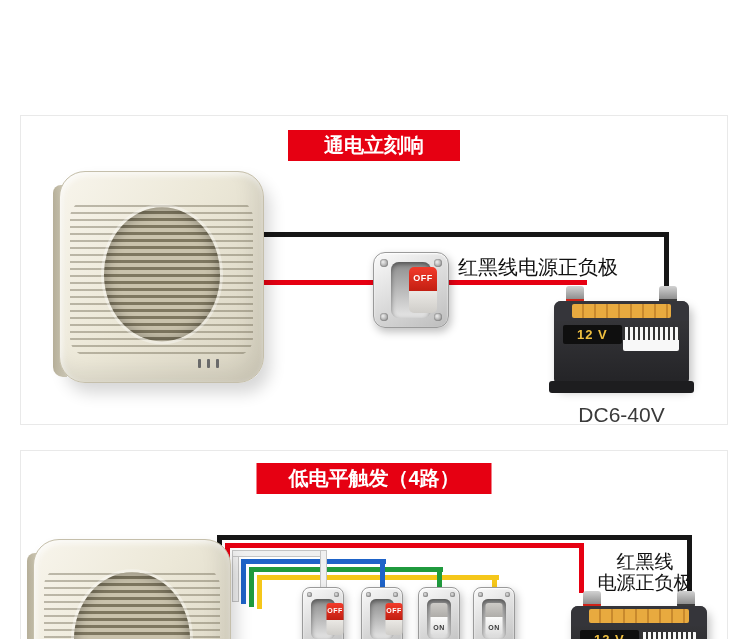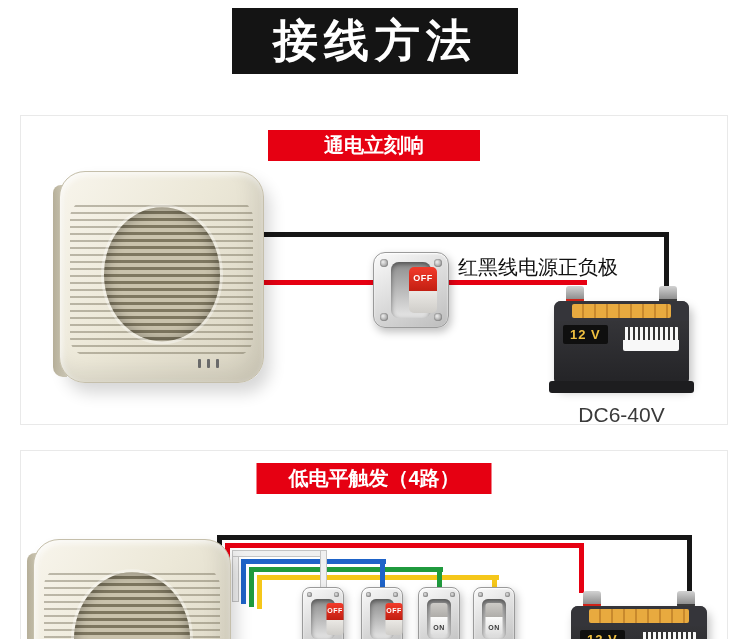--- a/index.html
+++ b/index.html
@@ -14,21 +14,21 @@
 
   
   .panel { position:absolute; left:20px; width:708px; background:#fff;
     border:1px solid #e9e9e9; overflow:hidden; }
   .panel1 { top:115px; height:310px; }
   .panel2 { top:450px; height:189px; border-bottom:none; }
 
   .red-banner { position:absolute; left:50%; transform:translateX(-50%); top:14px;
     height:31px; background:#e60012; color:#fff; font-size:20px; font-weight:bold;
     display:flex; align-items:center; justify-content:center; z-index:6; }
-  .red-banner.b1 { width:212px;text-align:center; }
+  .red-banner.b1 { width:172px;text-align:center; }
   .red-banner.b2 { width:235px; top:12px; }
 
   
   .speaker { position:absolute; z-index:3; }
   .speaker-side { position:absolute; left:-6px; top:14px; width:14px; height:calc(100% - 20px);
     background:linear-gradient(to right,#b7b09a,#d8d3c1); border-radius:8px 0 0 10px; }
   .speaker-body { position:absolute; inset:0;
     background:linear-gradient(125deg,#f8f5ec 0%,#ece8d8 45%,#d8d3c1 100%);
     border:1px solid #c5bfab; border-radius:26px;
     box-shadow:6px 10px 16px rgba(0,0,0,0.16), inset -10px -12px 20px rgba(0,0,0,0.08), inset 2px 3px 6px rgba(255,255,255,0.8); }
@@ -84,44 +84,41 @@
     border-radius:7px; box-shadow:3px 6px 10px rgba(0,0,0,0.25); }
   .terminal { position:absolute; top:-15px; width:18px; height:17px; border-radius:3px;
     background:linear-gradient(to bottom,#d2d2d2,#8f8f8f); }
   .terminal.t-left { left:12px; border-bottom:4px solid #cf2218; }
   .terminal.t-right { right:12px; border-bottom:4px solid #3a3a3a; }
   .battery-strip { position:absolute; left:0; right:0; top:0; height:20px;
     background:#35353a; border-radius:7px 7px 0 0; }
   .battery-strip .cells { position:absolute; left:18px; right:18px; top:3px; bottom:3px;
     border-radius:2px; background:repeating-linear-gradient(90deg,#e8aa3f 0 10px,#c8892d 10px 12px); }
   .battery-voltage { position:absolute; left:9px; top:24px; background:#0f0f0f; color:#f0c040;
-    font-size:13px; font-weight:bold; padding:2px 7px; border-radius:2px; letter-spacing:1px; }
+    font-size:13px; font-weight:bold; padding:2px 14px; border-radius:2px; letter-spacing:1px; }
   .barcode { position:absolute; right:10px; top:26px; width:56px; height:24px; border-radius:2px;
     background-color:#f8f8f8;
     background-image:repeating-linear-gradient(90deg,#333 0 2px,#f8f8f8 2px 5px);
     background-size:100% 13px; background-repeat:no-repeat; }
   .battery-base { position:absolute; left:-5px; right:-5px; bottom:-7px; height:12px;
     background:#1d1d1f; border-radius:3px; }
 
   
   .wire-label { position:absolute; z-index:5; color:#111; font-size:20px; }
   .p1-wire-label { left:437px; top:138px; }
   .p2-wire-label { left:566px; top:100px; width:116px; text-align:center;
     font-size:19px; line-height:21px; }
   .dc-label { position:absolute; left:523px; top:287px; width:155px; text-align:center;
     color:#3a3a3a; font-size:21px; z-index:5; }
 </style>
 </head>
 <body>
 
 <div class="stage">
 
-  <div class="header-banner">
-    <h1>接线方法</h1>
-  </div>
 
   <div class="panel panel1">
     <div class="red-banner b1">
       <span>通电立刻响</span>
     </div>
 
     <div class="wire h wk" style="left:230px;top:116px;width:418px;"></div>
     <div class="wire v wk" style="left:643px;top:116px;height:60px;"></div>
     <div class="wire h wr" style="left:230px;top:164px;width:125px;"></div>
     <div class="wire h wr" style="left:426px;top:164px;width:140px;"></div>
@@ -230,20 +227,24 @@
     <div class="switch sw-sm" style="left:452px;top:136px;width:42px;height:64px;">
       <div class="screw tl"></div>
         <div class="screw tr"></div>
 
       <div class="rocker-well"></div>
       <div class="rocker state-on">
         <span class="rocker-label">ON</span>
       </div>
     </div>
 
+    <div class="wire-label p2-wire-label">
+      <div>红黑线</div>
+      <div>电源正负极</div>
+    </div>
 
     <div class="battery" style="left:550px;top:155px;width:136px;height:85px;">
       <div class="terminal t-left"></div>
       <div class="terminal t-right"></div>
       <div class="battery-strip">
           <div class="cells"></div>
         </div>
       <div class="battery-voltage">12 V</div>
       <div class="barcode"></div>
     </div>

